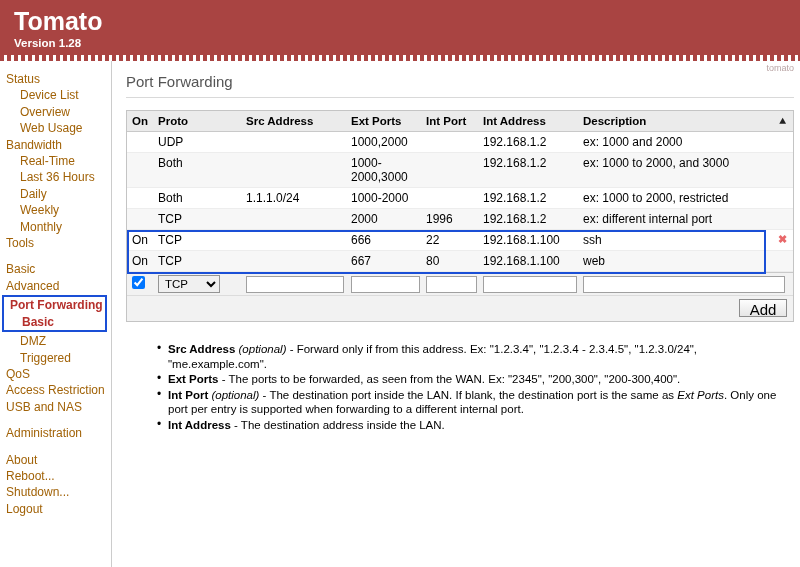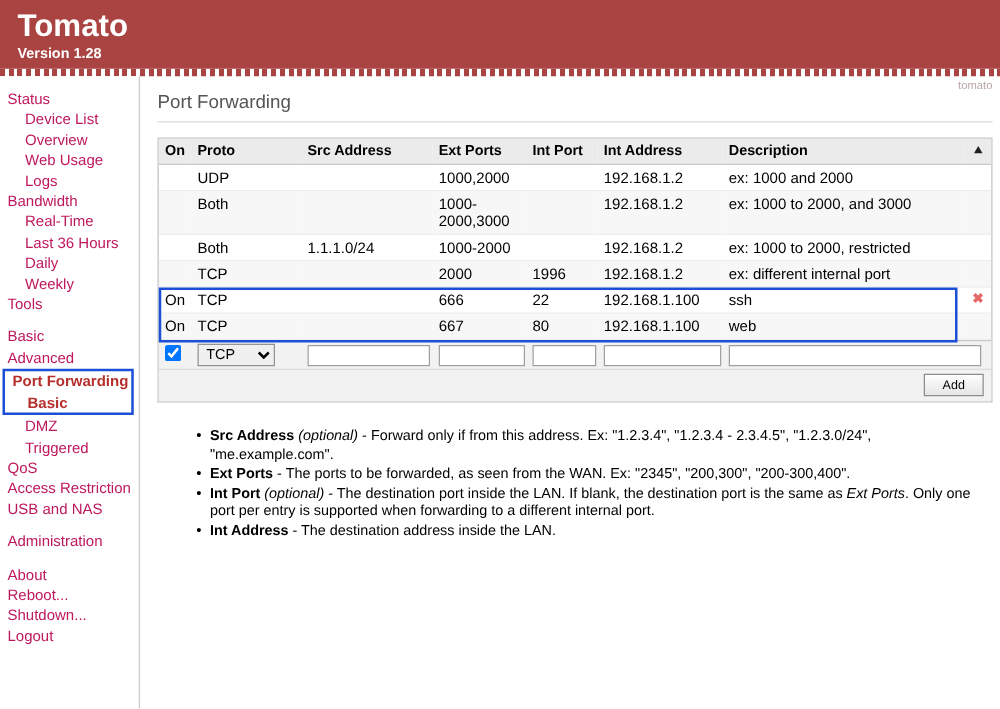--- a/index.html
+++ b/index.html
@@ -64,21 +64,21 @@
   }
   #content {
     flex: 1;
     position: relative;
     padding: 0 0 0 14px;
     box-sizing: border-box;
   }
 
   
   .nav-item {
-    color: #be185d;
+    color: #a16207;
     font-size: 12px;
     line-height: 16.4px;
     padding-left: 6px;
     white-space: nowrap;
     cursor: pointer;
   }
   .nav-item.sub { padding-left: 20px; }
   .nav-item.spacer { height: 10px; line-height: 10px; }
   .nav-group-highlight {
     border: 2px solid #1a4fd6;
@@ -225,21 +225,21 @@
   
   #add-bar {
     background: #f2f2f2;
     text-align: right;
     padding: 3px 6px 4px 0;
     box-sizing: border-box;
     height: 25px;
   }
   button.btn {
     font-family: "Liberation Sans", sans-serif;
-    font-size: 10px;
+    font-size: 15px;
     padding: 1px 0;
     width: 48px;
     height: 18px;
     border: 1px solid #8d8d8d;
     background: linear-gradient(#fdfdfd, #e6e6e6);
     cursor: pointer;
   }
 
   
   #help {
@@ -274,26 +274,26 @@
 <div id="dotted-strip"></div>
 
 <div id="body-wrap">
 
   <div id="sidebar">
     <div id="nav-top">
         <div class="nav-item">Status</div>
         <div class="nav-item sub">Device List</div>
         <div class="nav-item sub">Overview</div>
         <div class="nav-item sub">Web Usage</div>
-        <div class="nav-item sub">Logs</div>
         <div class="nav-item">Bandwidth</div>
         <div class="nav-item sub">Real-Time</div>
         <div class="nav-item sub">Last 36 Hours</div>
         <div class="nav-item sub">Daily</div>
         <div class="nav-item sub">Weekly</div>
+        <div class="nav-item sub">Monthly</div>
         <div class="nav-item">Tools</div>
         <div class="nav-item spacer"></div>
         <div class="nav-item">Basic</div>
         <div class="nav-item">Advanced</div>
       </div>
     <div class="nav-group-highlight" id="nav-highlight">
         <div class="nav-item">Port Forwarding</div>
         <div class="nav-item sub">Basic</div>
       </div>
     <div id="nav-bottom">

